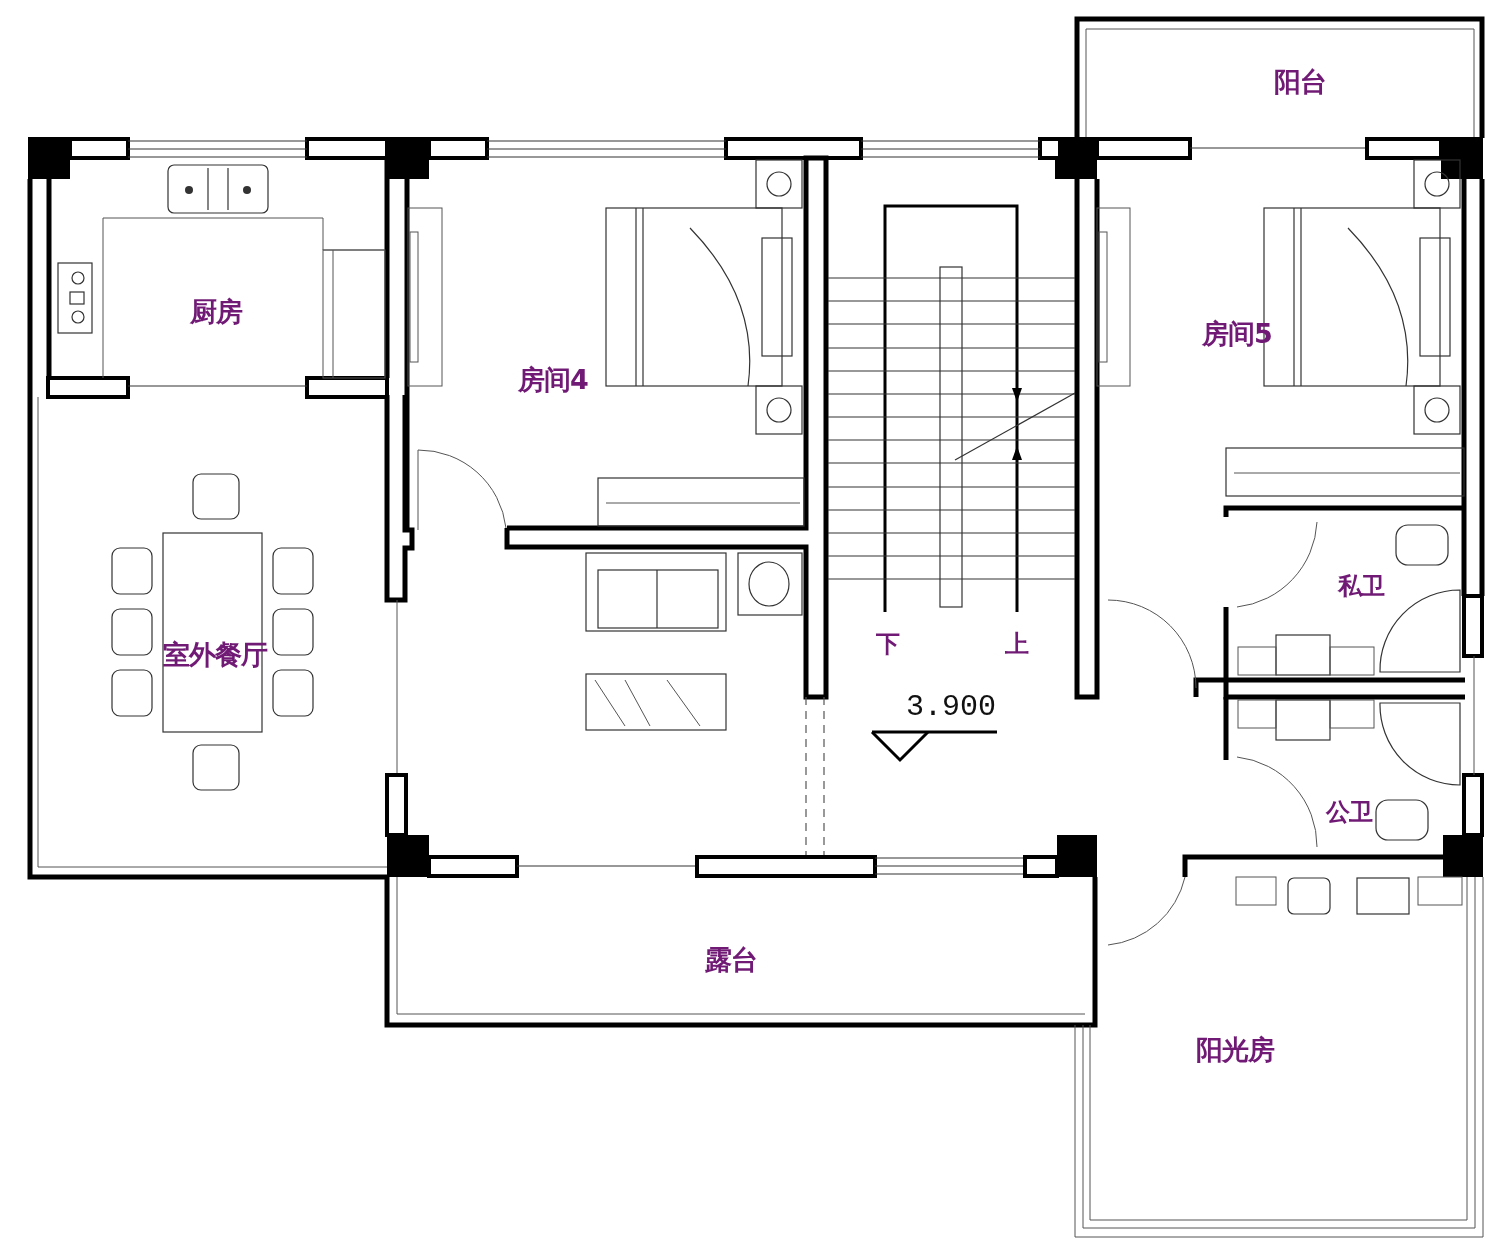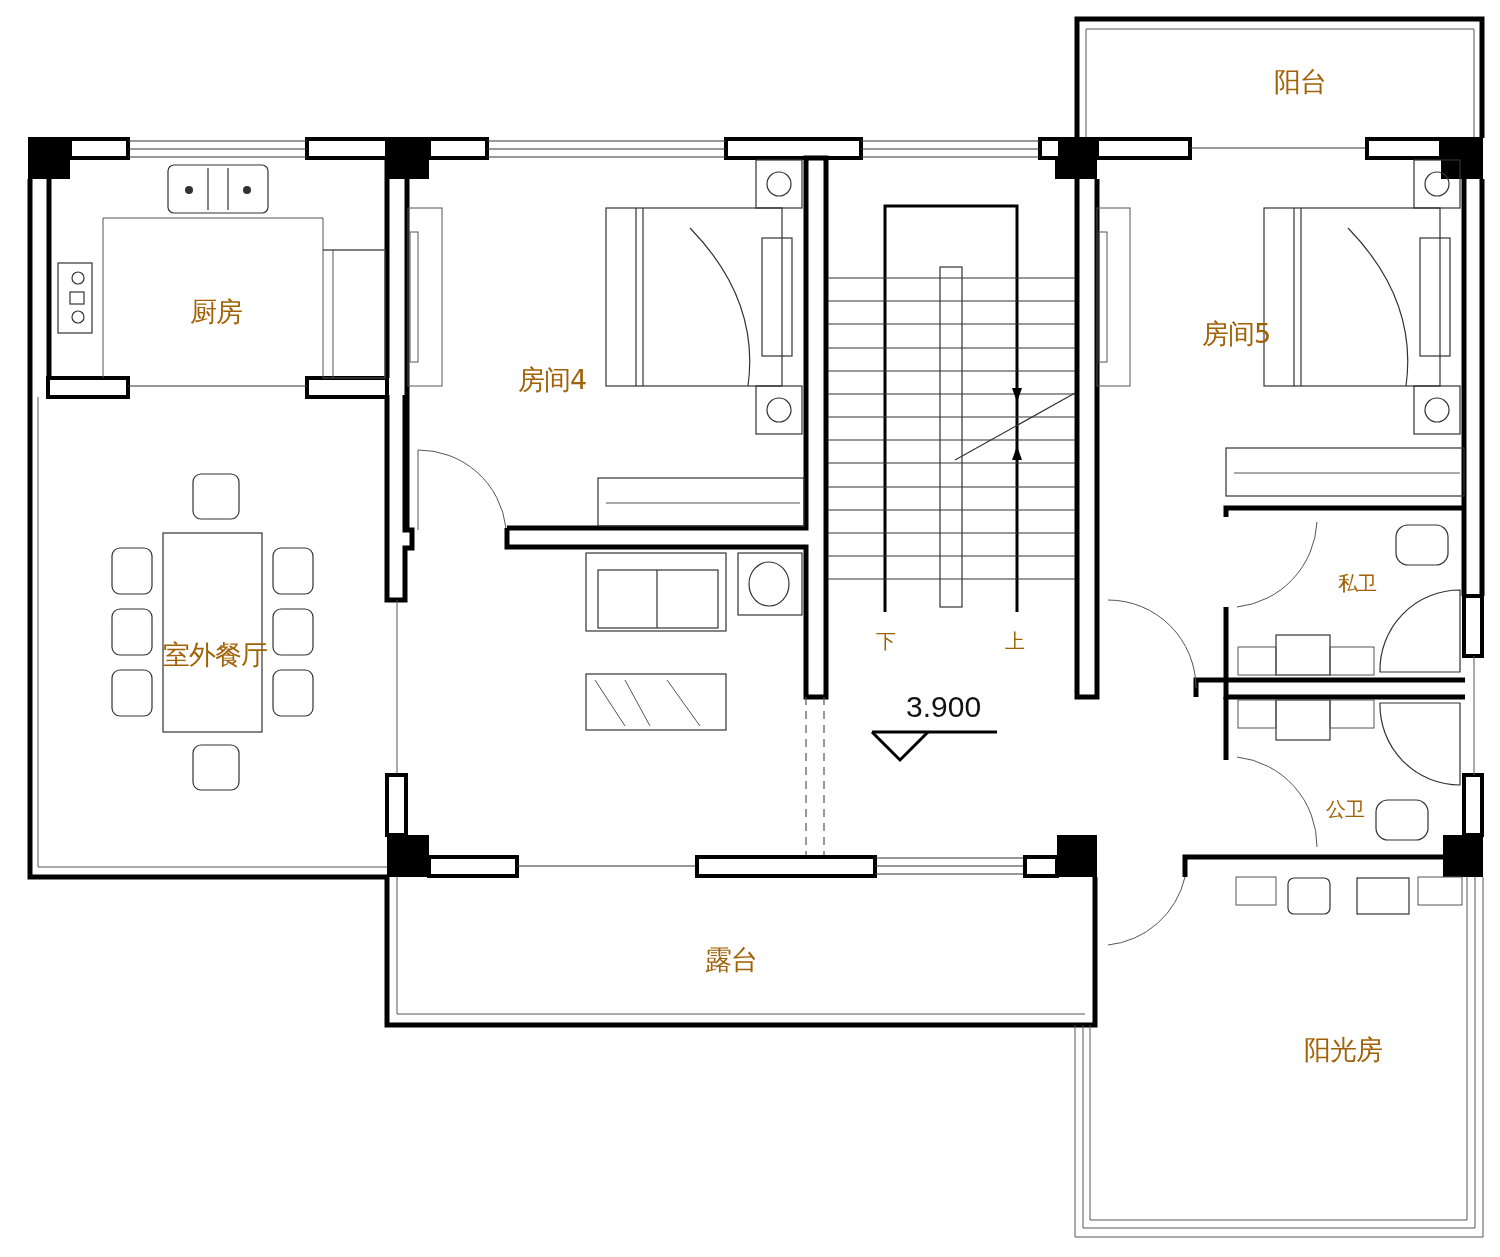--- a/index.html
+++ b/index.html
@@ -5,23 +5,23 @@
   html, body { margin: 0; padding: 0; background: #ffffff; }
   body { width: 1500px; height: 1257px; position: relative; overflow: hidden; font-family: "DejaVu Sans", sans-serif; }
   svg#plan { position: absolute; left: 0; top: 0; }
   .wall { fill: #000; }
   .thick { stroke: #000; stroke-width: 5; fill: none; }
   .med { stroke: #000; stroke-width: 3; fill: none; }
   .thin { stroke: #333; stroke-width: 1.2; fill: none; }
   .hair { stroke: #555; stroke-width: 1; fill: none; }
   .dash { stroke: #555; stroke-width: 1.2; fill: none; stroke-dasharray: 8 6; }
   .wallbox { fill: #fff; stroke: #000; stroke-width: 4; }
-  .lbl { position: absolute; font-family: "DejaVu Sans", sans-serif; font-size: 27px; color: #a16207; white-space: nowrap; letter-spacing: -1px; }
-  .lbl.sm { font-size: 20px; }
-  .elev { position: absolute; font-family: Liberation Sans, sans-serif; font-size: 30px; color: #111; }
+  .lbl { position: absolute; font-family: "DejaVu Sans", sans-serif; font-size: 27px; color: #701a75; white-space: nowrap; letter-spacing: -1px; font-weight: bold; }
+  .lbl.sm { font-size: 24px; }
+  .elev { position: absolute; font-family: Liberation Mono, monospace; font-size: 30px; color: #111; }
 </style>
 </head>
 <body>
 
 <svg id="plan" width="1500" height="1257" viewBox="0 0 1500 1257">
 
   <g>
     <polyline class="thick" points="1077,138 1077,19 1482,19 1482,138"></polyline>
     <polyline class="hair" points="1086,138 1086,29 1474,29 1474,138"></polyline>
   </g>
@@ -235,18 +235,18 @@
 </svg>
 
 <div class="lbl" style="left:190px;top:294px;">厨房</div>
 <div class="lbl" style="left:163px;top:620px;margin-top:17px;">室外餐厅</div>
 <div class="lbl" style="left:478px;top:362px;margin-left:40px;">房间4</div>
 <div class="lbl" style="left:1202px;top:316px;">房间5</div>
 <div class="lbl" style="left:1274px;top:64px;">阳台</div>
 <div class="lbl sm" style="left:1338px;top:570px;">私卫</div>
 <div class="lbl sm" style="left:1326px;top:796px;">公卫</div>
 <div class="lbl" style="left:669px;top:942px;margin-left:36px;">露台</div>
-<div class="lbl" style="left:1304px;top:1032px;">阳光房</div>
+<div class="lbl" style="left:1196px;top:1032px;">阳光房</div>
 
 <div class="lbl sm" style="left:876px;top:628px;">下</div>
 <div class="lbl sm" style="left:1005px;top:628px;">上</div>
 
 <div class="elev" style="left:906px;top:690px;">3.900</div>
 
 </body></html>

